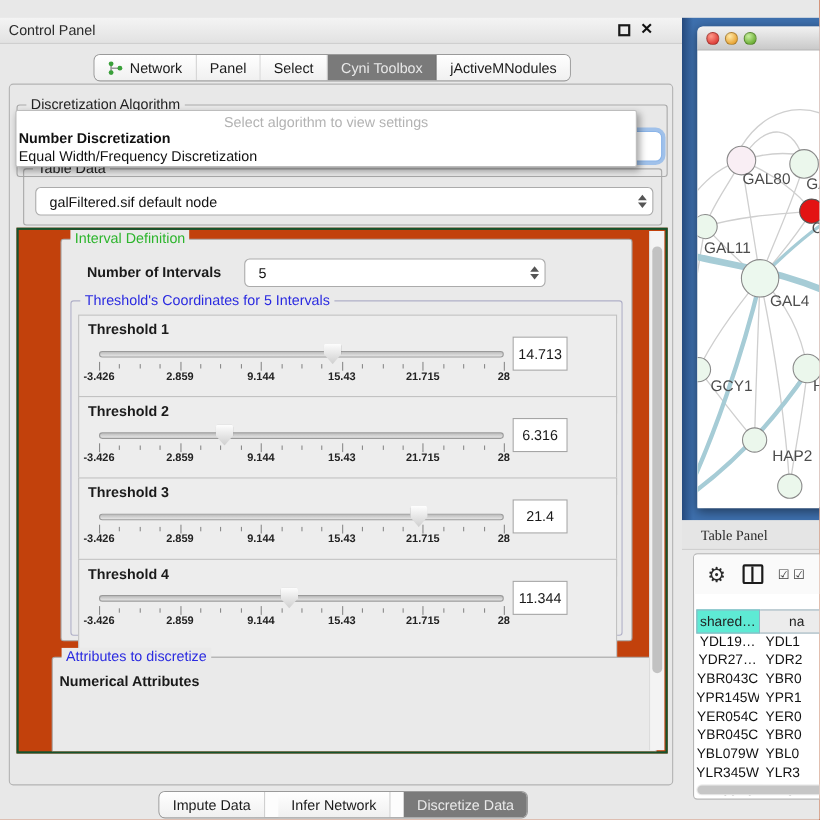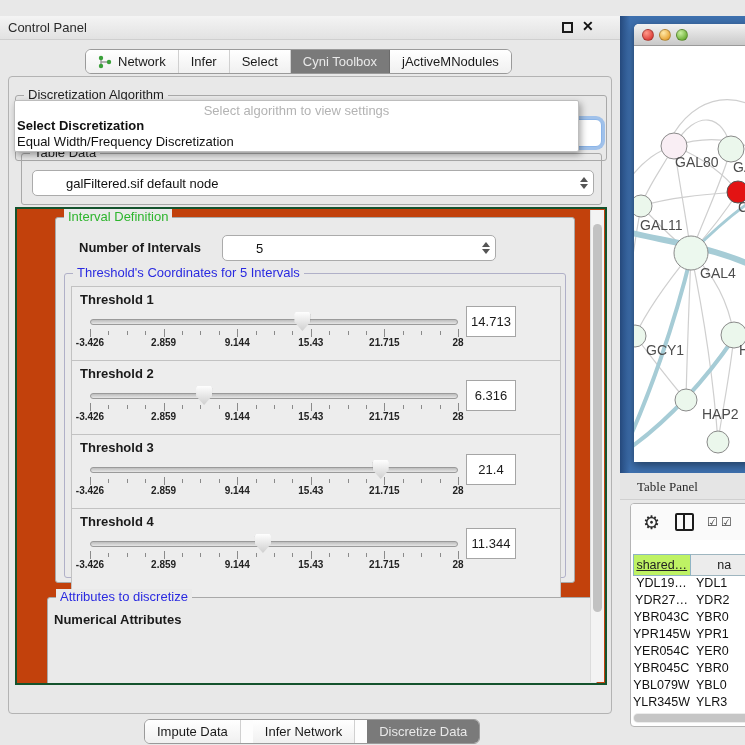--- a/index.html
+++ b/index.html
@@ -38,21 +38,21 @@
     border:1px solid #8ab4e8; border-radius:6px; box-shadow:0 0 0 3px rgba(100,160,235,.55); }
 
   
   .popup { position:absolute; left:14px; top:84px; width:565px; height:52px; background:#fff;
     border:1px solid #bdbdbd; border-radius:2px; box-shadow:2px 3px 7px rgba(0,0,0,.35); z-index:30; }
   .popup .ph { text-align:center; color:#b3b3b3; font-size:13px; padding-top:2px; height:17px; }
   .popup .opt { font-size:13px; padding:0 2px; height:16px; color:#111; }
   .popup .opt.bold { font-weight:bold; }
 
   .combo { position:absolute; background:#fff; border:1px solid #ababab; border-radius:5px;
-    display:flex; align-items:center;padding-left:21px; }
+    display:flex; align-items:center; }
   .combo .val { padding-left:12px; flex:1; font-size:13px; color:#111; overflow:hidden; white-space:nowrap; }
   .spinner { width:18px; display:flex; flex-direction:column; align-items:center; justify-content:center; gap:2px; }
   .spinner .up { width:0; height:0; border-left:4px solid transparent; border-right:4px solid transparent; border-bottom:5px solid #555; }
   .spinner .dn { width:0; height:0; border-left:4px solid transparent; border-right:4px solid transparent; border-top:5px solid #555; }
 
   .scrollpanel { position:absolute; left:14px; top:190px; width:592px; height:478px;
     border:2px solid #14532d; background:#c2410c; overflow:hidden; }
   .vscroll { position:absolute; right:1px; top:1px; bottom:1px; width:14px; background:#f3f3f3; border-left:1px solid #dcdcdc; }
   .vscroll .thumb { position:absolute; left:2px; width:9px; background:#c2c2c2; border-radius:5px; }
   .scrollpanel .groupbox, .scrollpanel .legend { background:#eaeaea; }
@@ -101,21 +101,21 @@
   .tp-panel { position:absolute; left:630px; top:487px; width:130px; height:224px; background:#fff;
     border:1px solid #b5b5b5; border-radius:4px; overflow:hidden; }
   .tp-toolbar { position:relative; height:36px; background:#fafafa; }
   .gear { position:absolute; left:12px; top:7px; font-size:19px; color:#2b2b2b; }
   .split-icon { position:absolute; left:44px; top:9px; width:19px; height:18px; border:2px solid #1c1c1c; border-radius:2px; }
   .split-icon::after { content:""; position:absolute; left:6px; top:0; width:2px; height:14px; background:#1c1c1c; }
   .cb-icon { position:absolute; top:11px; font-size:12px; color:#3a3a3a; }
   .tp-table { position:absolute; left:2px; right:0; top:50px; }
   .tp-hrow { display:flex; height:22px; }
   .tp-hcell { border:1px solid #9fb6c0; background:#ececec; font-size:12.5px; display:flex; align-items:center; justify-content:center; color:#222; }
-  .tp-hcell.sel { background:#bef264; border-color:#8fb4c4;text-decoration:underline; }
+  .tp-hcell.sel { background:#5eead4; border-color:#8fb4c4; }
   .tp-hcell.c1 { width:67px; }
   .tp-hcell.c2 { width:80px; border-left:none; }
   .tp-row { display:flex; height:17px; font-size:12.5px; color:#111; }
   .tp-cell { overflow:hidden; white-space:nowrap; }
   .tp-cell.c1 { width:67px; text-align:center; }
   .tp-cell.c2 { width:80px; padding-left:6px; }
   .tp-hscroll { position:absolute; left:2px; right:2px; top:209px; height:10px; background:#ececec; border-radius:5px; }
   .tp-hscroll .thumb { position:absolute; left:1px; top:1px; height:8px; width:96%; background:#c6c6c6; border-radius:4px; }
 </style>
 </head>
@@ -134,21 +134,21 @@
       <svg class="net-icon" viewBox="0 0 14 14">
         <line x1="3" y1="3" x2="3" y2="11" stroke="#9a9a9a" stroke-width="1.5"></line>
         <line x1="3" y1="7" x2="10" y2="7" stroke="#9a9a9a" stroke-width="1.5"></line>
         <circle cx="3" cy="3" r="2.2" fill="#3aa03a"></circle>
         <circle cx="3" cy="11" r="2.2" fill="#3aa03a"></circle>
         <circle cx="11" cy="7" r="2.2" fill="#3aa03a"></circle>
       </svg>
       <span>Network</span>
     </div>
     <div class="tab">
-        <span>Infer</span>
+        <span>Panel</span>
       </div>
     <div class="tab">
         <span>Select</span>
       </div>
     <div class="tab selected">
         <span>Cyni Toolbox</span>
       </div>
     <div class="tab">
         <span>jActiveMNodules</span>
       </div>
@@ -504,17 +504,17 @@
           </div>
         </div>
     </div>
     <div class="tp-hscroll">
         <div class="thumb"></div>
       </div>
   </div>
 
   <div class="popup">
     <div class="ph">Select algorithm to view settings</div>
-    <div class="opt bold">Select Discretization</div>
+    <div class="opt bold">Number Discretization</div>
     <div class="opt">Equal Width/Frequency Discretization</div>
   </div>
 
 </div>
 
 </body></html>

